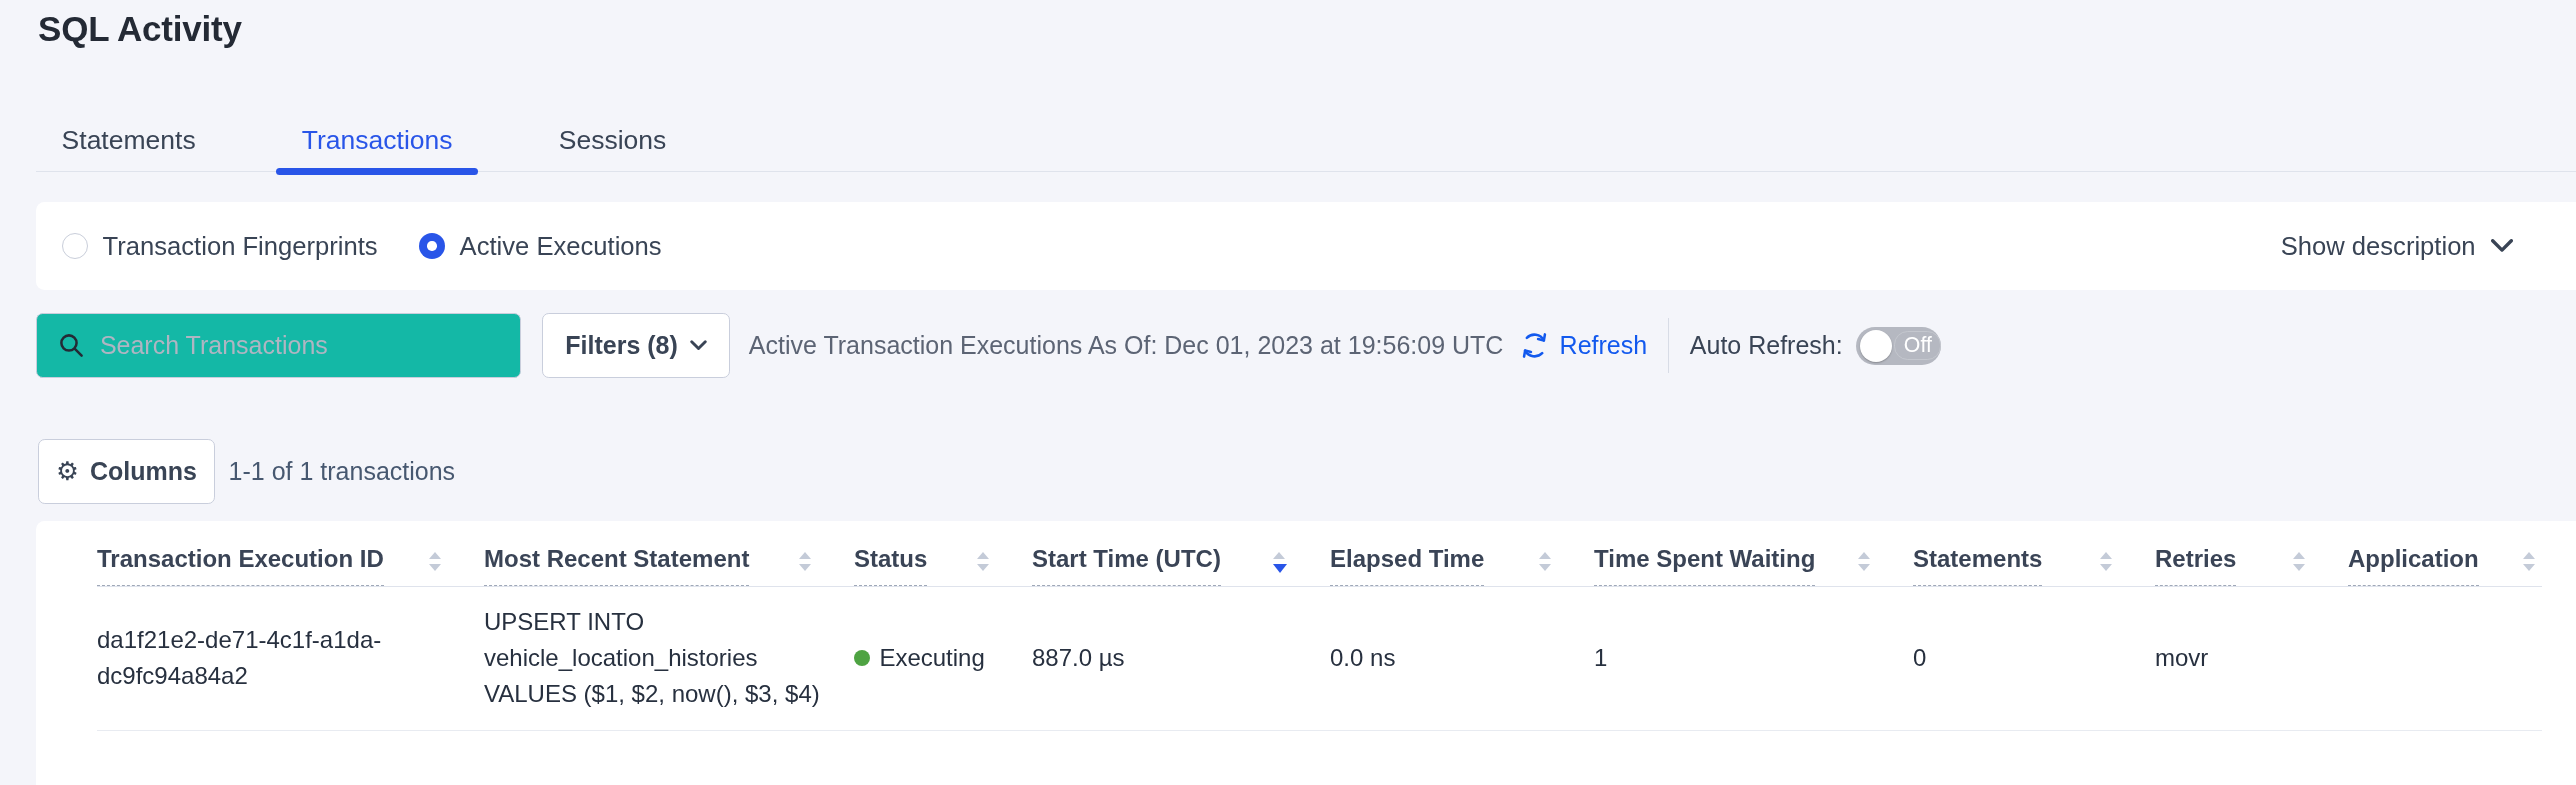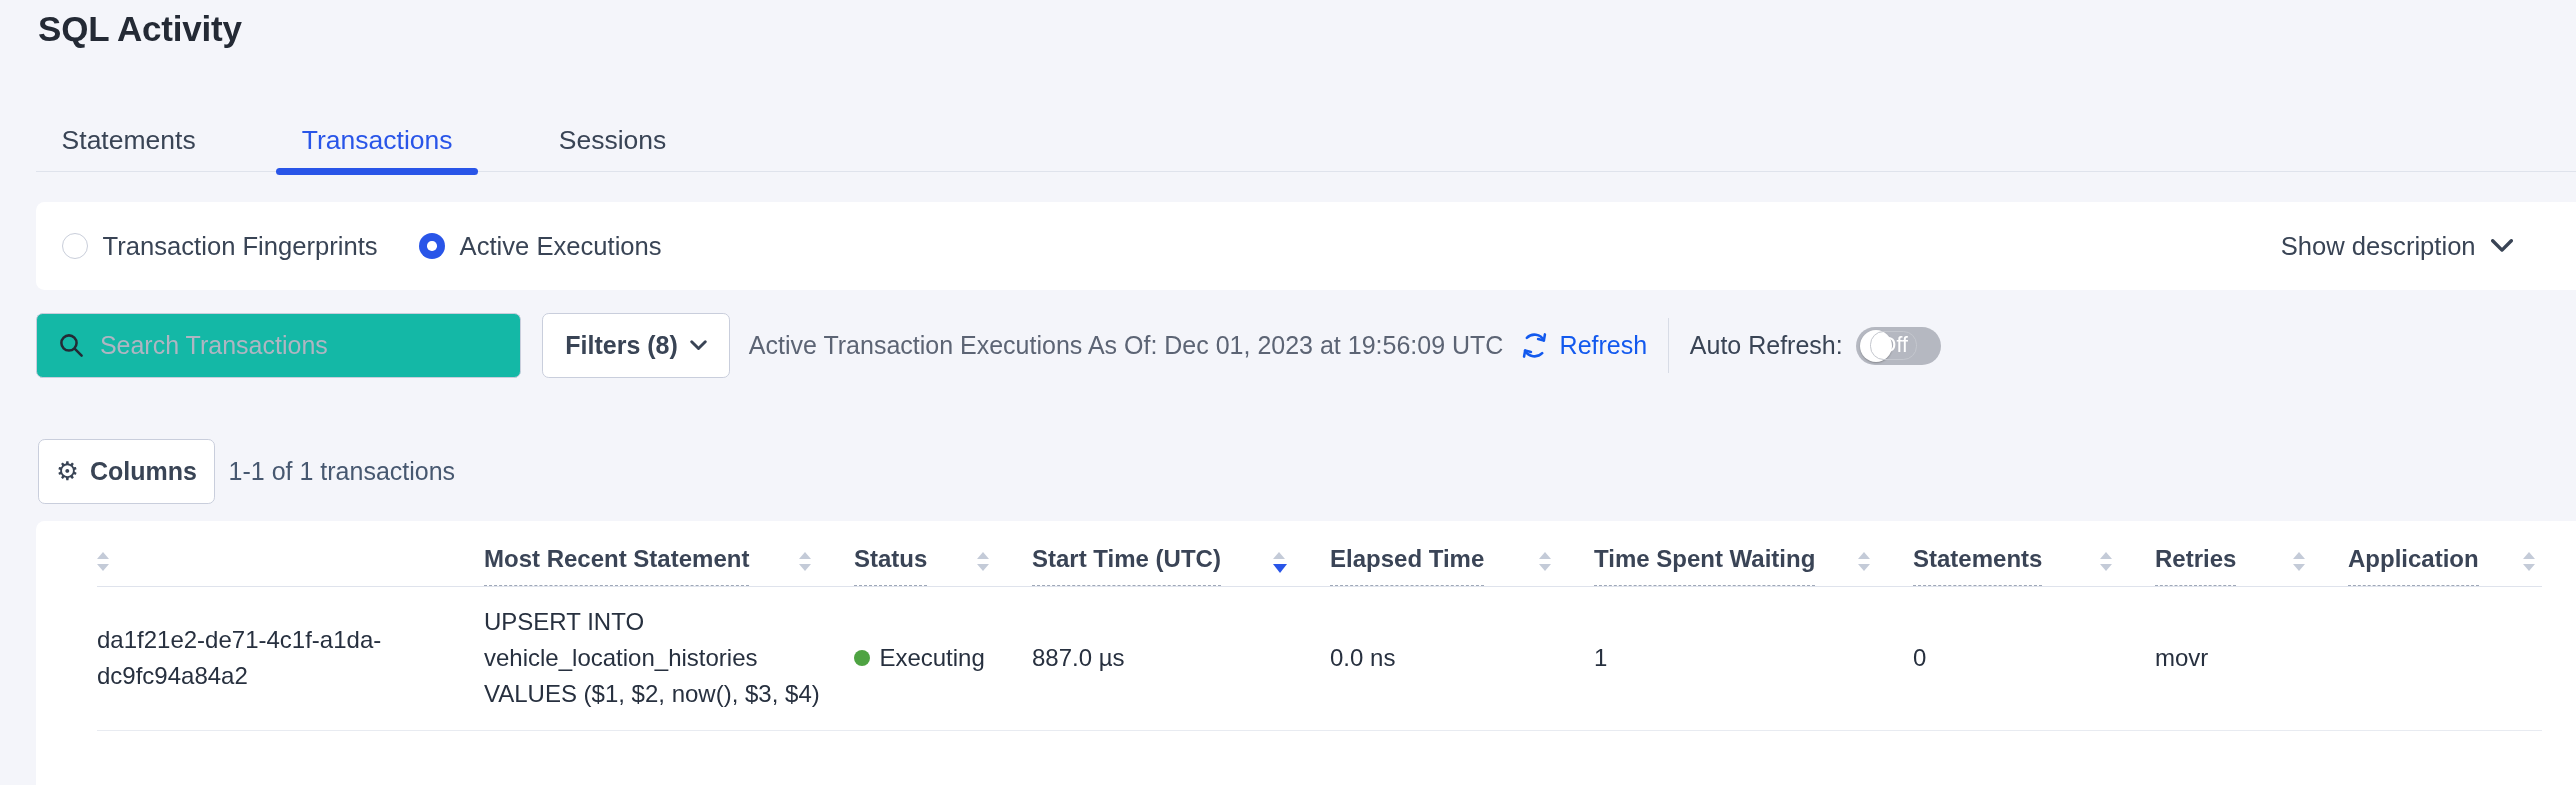--- a/index.html
+++ b/index.html
@@ -88,21 +88,21 @@
   .auto-refresh-label { font-size:25px; color:#394455; }
   .toggle {
     margin-left:13.7px; width:85px; height:38px; border-radius:19.6px;
     background:#B5B8C1; position:relative; display:flex; align-items:center; cursor:pointer;
   }
   .toggle-knob {
     width:32px; height:32px; border-radius:50%; background:#fff;
     position:absolute; left:3.4px; top:3.4px; box-shadow:0 0.9px 1.7px rgba(0,0,0,.25);
   }
   .toggle-state {
-    position:absolute; right:24px; font-size:21.3px; color:#fff;
+    position:absolute; right:0; font-size:21.3px; color:#fff;
     border:1.7px solid #C4C7CE; border-radius:13.7px; padding:0.9px 8.5px;
   }
 
   
   .columns-row {
     position:absolute; left:38px; right:0; top:439px; height:65px;
     display:flex; align-items:center;
   }
   .columns-btn { padding:0 17px; gap:11px; }
   .gear-glyph { font-family:"DejaVu Sans", sans-serif; font-size:25.6px; font-weight:400; color:#394455; line-height:1; }
@@ -238,20 +238,21 @@
       <span class="gear-glyph">⚙</span>
       <span>Columns</span>
     </div>
     <span class="results-count">1-1 of 1 transactions</span>
   </div>
 
   <div class="panel table-panel">
 
     <div class="tgrid thead">
       <div class="hcell">
+        <span class="hlabel">Transaction Execution ID</span>
         <span class="sort">
             <span class="tri-up"></span>
             <span class="tri-down"></span>
           </span>
       </div>
       <div class="hcell">
         <span class="hlabel">Most Recent Statement</span>
         <span class="sort">
             <span class="tri-up"></span>
             <span class="tri-down"></span>

